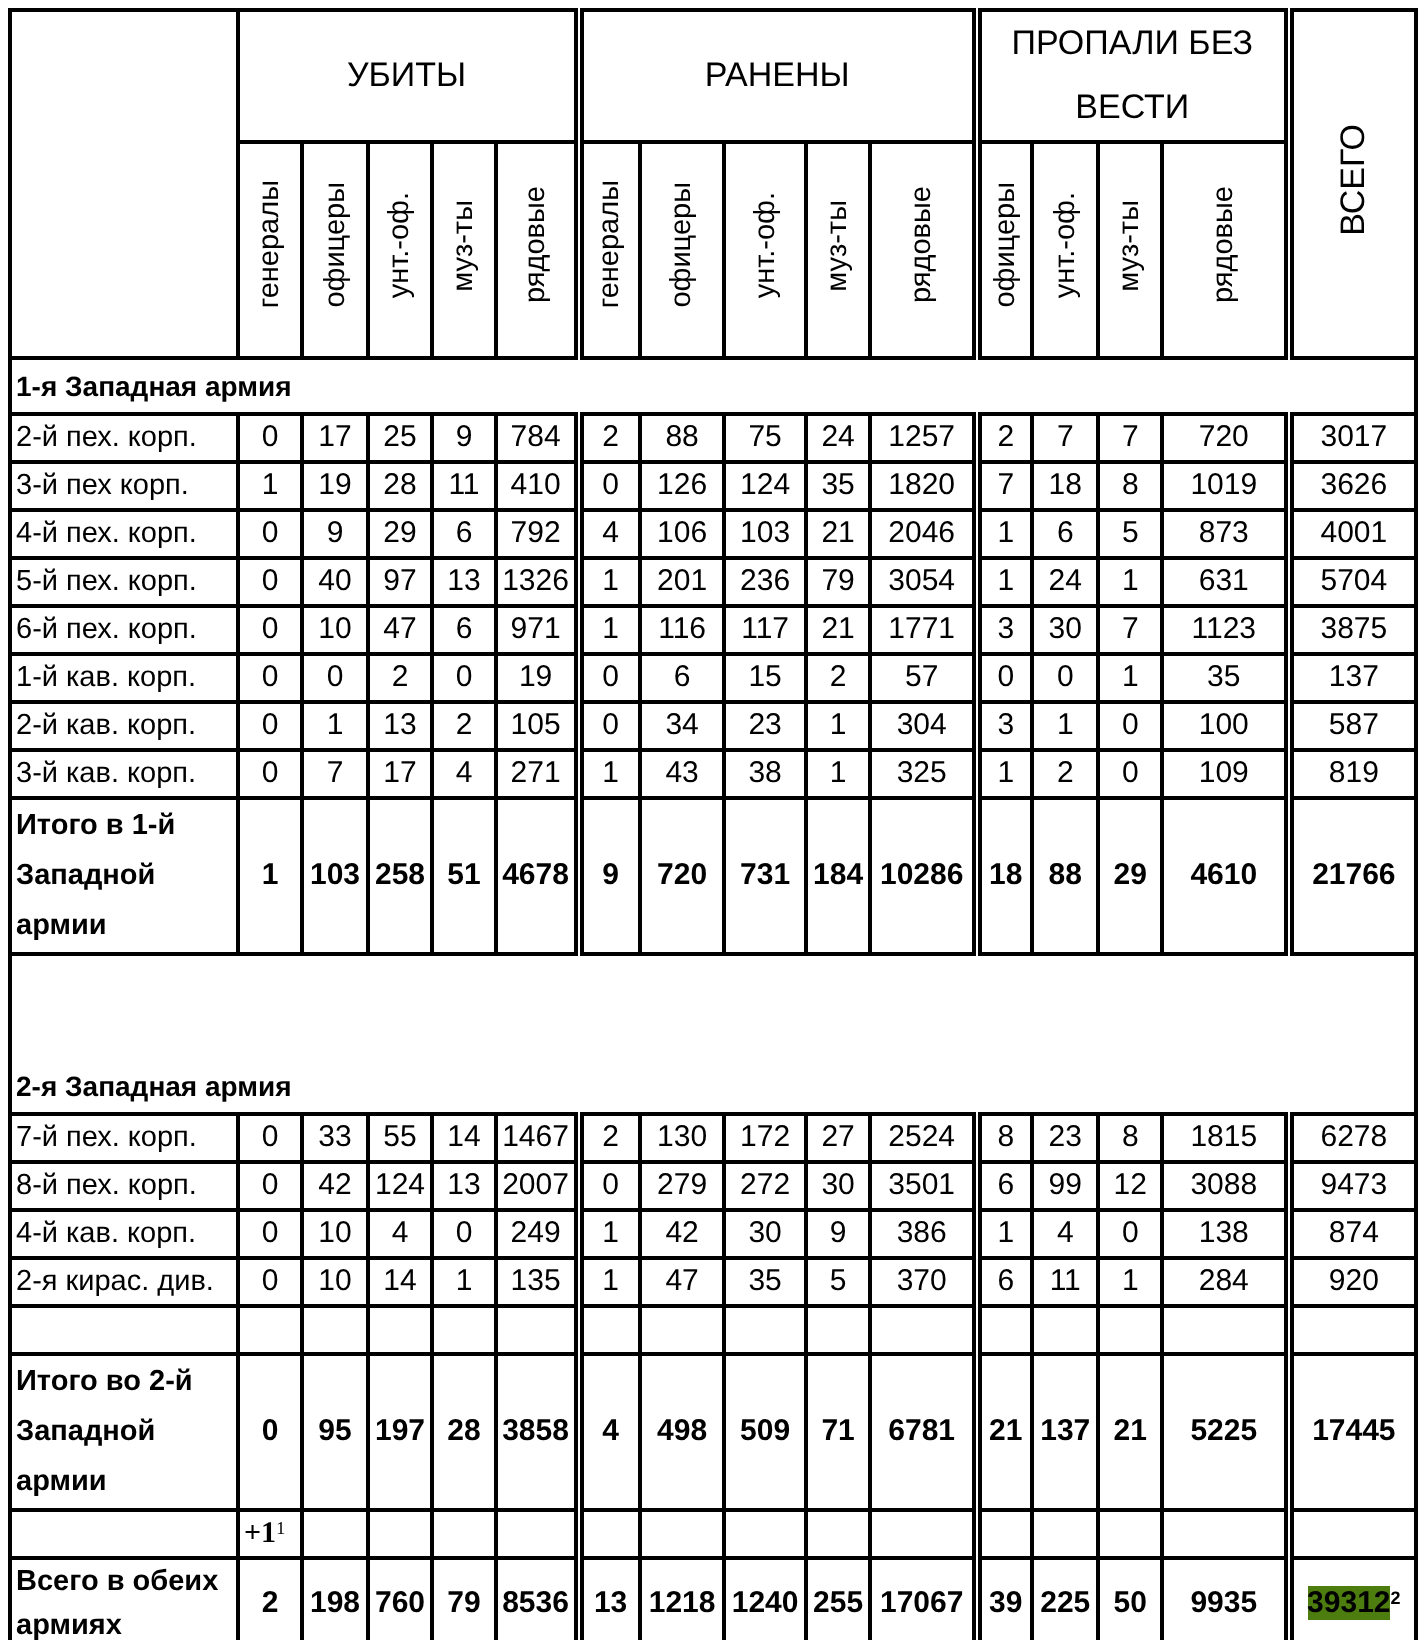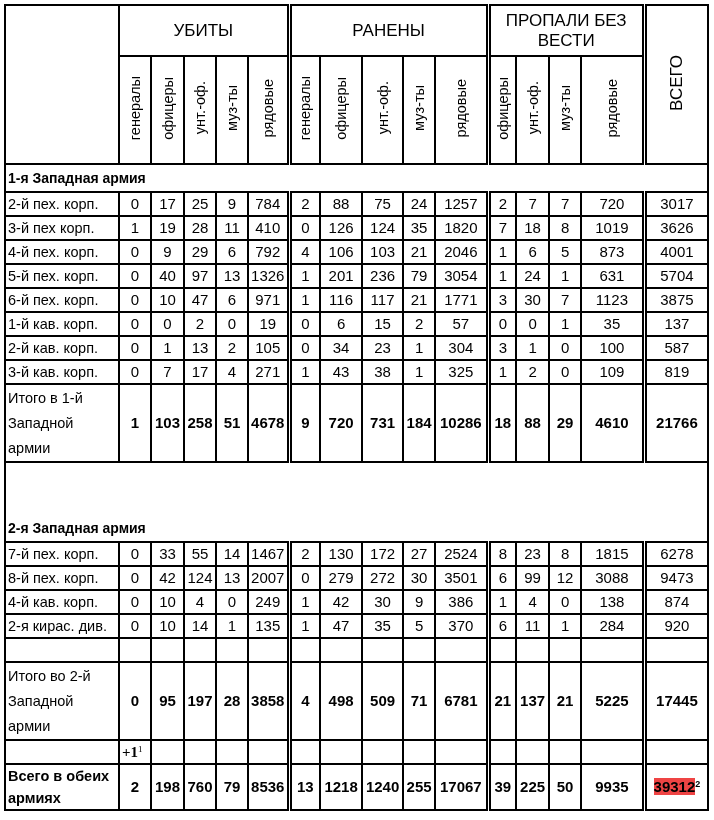--- a/index.html
+++ b/index.html
@@ -2,36 +2,36 @@
 <html><head>
 <meta charset="utf-8">
 <style>
   html, body { margin:0; padding:0; background:#ffffff; }
   body { width:714px; height:820px; position:relative; overflow:hidden; font-family:"Liberation Sans", sans-serif; color:#000; }
   table.loss { position:absolute; left:4px; top:4px; border-collapse:collapse; table-layout:fixed; width:679px; }
   table.loss td { border:2px solid #000; padding:0; font-size:15px; text-align:center; vertical-align:middle; line-height:18px; overflow:visible; white-space:nowrap; }
   td.lbl { text-align:left !important; padding-left:2px !important; font-size:14.5px !important; }
   td.dbl-r { border-right:5px double #000 !important; }
   tr.group td { height:49px; font-size:17px; }
-  tr.group td.grp-multi { white-space:normal; line-height:20px; }
+  tr.group td.grp-multi { white-space:normal; line-height:32px; }
   tr.sub td { height:106px; }
   .vert { display:inline-block; writing-mode:vertical-rl; transform:rotate(180deg); font-size:14.5px; white-space:nowrap; }
   .vert-big { display:inline-block; writing-mode:vertical-rl; transform:rotate(180deg); font-size:17px; white-space:nowrap; }
   tr.section td { height:26px; font-weight:bold; font-size:14px; text-align:left; padding-left:2px; border-left:2px solid #000; border-right:2px solid #000; }
   tr.row td { height:22px; }
   tr.total td { height:76px; font-weight:bold; }
-  tr.total td.lbl { white-space:normal; line-height:25px; font-weight:normal; }
+  tr.total td.lbl { white-space:normal; line-height:25px; font-weight:bold; }
   tr.gap td { height:52px; border-left:2px solid #000; border-right:2px solid #000; }
   tr.blank td { height:22px; }
   tr.note td { height:22px; }
   tr.grand td { height:44px; font-weight:bold; }
   tr.grand td.lbl { white-space:normal; line-height:22px; font-weight:bold; }
   .plus { font-weight:bold; font-size:15px; display:block; text-align:left; padding-left:2px;font-family:Liberation Serif, serif; }
   sup.fn { font-size:9px; vertical-align:top; position:relative; top:-3px; font-weight:bold; }
-  .hl { background:#ef4444; }
+  .hl { background:#4d7c0f; }
 </style>
 </head>
 <body>
 
 <table class="loss">
   <colgroup>
     <col style="width:114px">
     <col style="width:32px">
       <col style="width:33px">
       <col style="width:32px">

